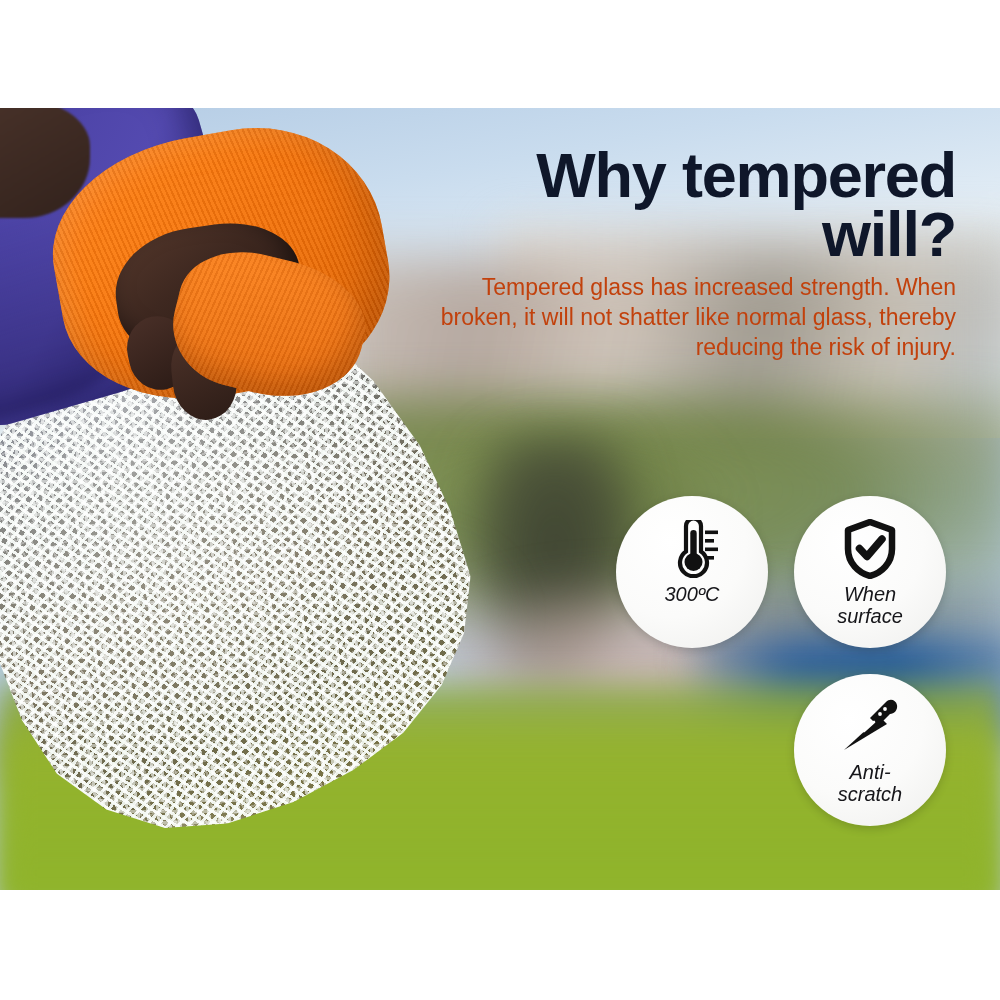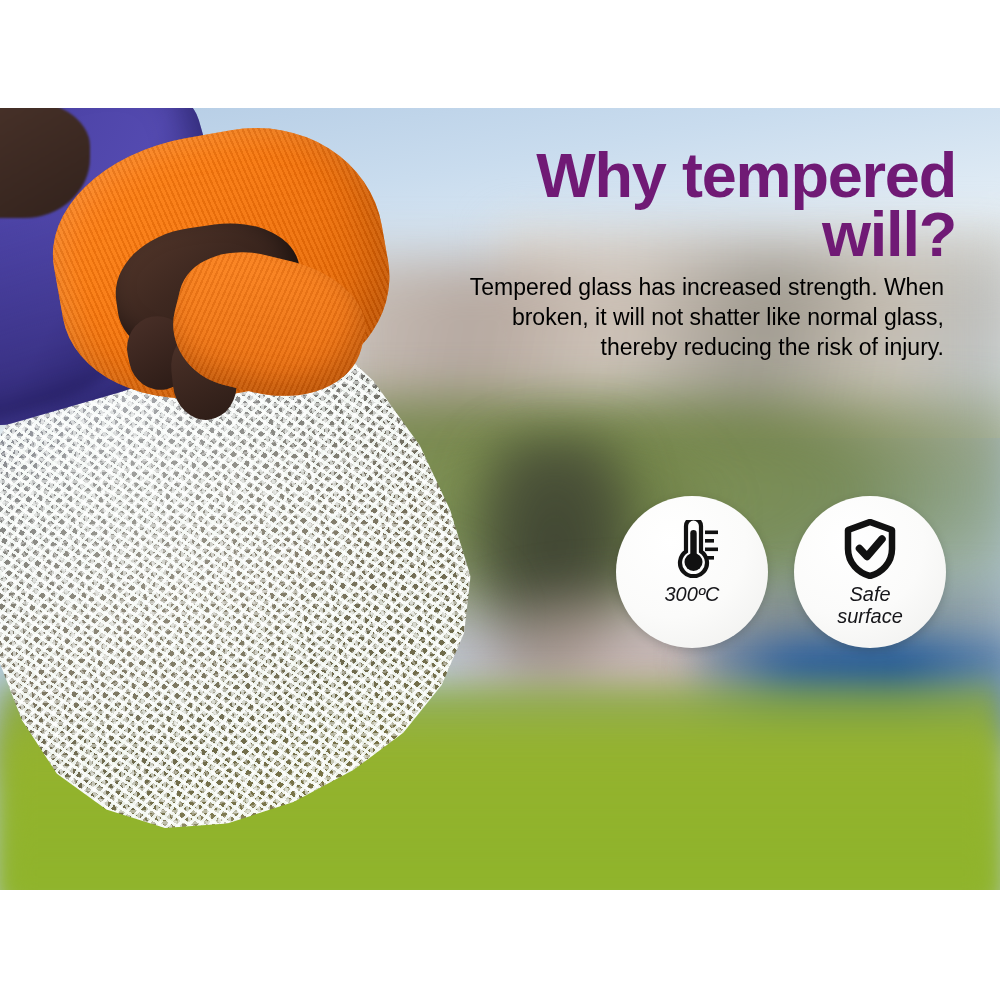--- a/index.html
+++ b/index.html
@@ -124,23 +124,23 @@
   .gloveedge{position:absolute;left:214px;top:150px;width:190px;height:136px;
              background:linear-gradient(160deg,#ff8520,#e3670a);
              border-radius:40% 46% 50% 34%/40% 40% 50% 44%;transform:rotate(14deg);
              box-shadow:inset -10px -14px 26px rgba(140,58,0,.45);}
   .gloveedge2{position:absolute;left:214px;top:150px;width:190px;height:136px;border-radius:40% 46% 50% 34%/40% 40% 50% 44%;
               transform:rotate(14deg);opacity:.4;
               background:repeating-linear-gradient(100deg,rgba(120,48,0,.3) 0 2px,rgba(255,190,120,.25) 2px 5px);}
 
   
   #copy{position:absolute;right:44px;top:146px;width:520px;text-align:right;}
-  .headline{font-size:63px;line-height:.93;font-weight:700;color:#701a75;letter-spacing:-1.2px;margin:0;}
+  .headline{font-size:63px;line-height:.93;font-weight:700;color:#0f172a;letter-spacing:-1.2px;margin:0;}
   .subhead{font-size:28px;font-weight:600;color:#141414;margin:16px 0 0 0;letter-spacing:-.3px;}
-  .body{font-size:23px;line-height:1.30;color:#000000;margin:10px 12px 0 0;font-weight:400;}
+  .body{font-size:23px;line-height:1.30;color:#c2410c;margin:10px 0 0 0;font-weight:400;}
 
   
   #badges{position:absolute;left:616px;top:496px;width:332px;height:330px;}
   .badge{position:absolute;width:152px;height:152px;border-radius:50%;
          background:radial-gradient(circle at 36% 30%,#ffffff 0%,#fbfbfa 52%,#eeeeec 100%);
          box-shadow:0 3px 10px rgba(0,0,0,.16);
          display:flex;flex-direction:column;align-items:center;justify-content:flex-start;
          padding-top:22px;box-sizing:border-box;}
   .b1{left:0;top:0;} .b2{left:178px;top:0;} .b3{left:0;top:178px;} .b4{left:178px;top:178px;}
   .badge .ico{height:62px;display:flex;align-items:center;justify-content:center;}
@@ -217,21 +217,36 @@
     </div>
 
     <div class="badge b2">
       <div class="ico">
         <svg width="56" height="60" viewBox="0 0 56 60">
           <path d="M28 3 6 11v19c0 14 10.5 24 22 27 11.5-3 22-13 22-27V11z" fill="none" stroke="#111" stroke-width="6.5" stroke-linejoin="round"></path>
           <path d="M17.5 29.5 25 37.5 40 20" fill="none" stroke="#111" stroke-width="7.5" stroke-linecap="round" stroke-linejoin="round"></path>
         </svg>
       </div>
       <div class="cap">
-        <span>Safe</span><br>
+        <span>When</span><br>
         <span>surface</span>
       </div>
     </div>
 
 
+    <div class="badge b4">
+      <div class="ico">
+        <svg width="60" height="58" viewBox="0 0 60 58">
+          <path d="M4 52 40 19l7 7L4 52z" fill="#111"></path>
+          <path d="M30 20 46 4c4-4 10-2 11 3 1 5-3 9-7 9L38 28z" fill="#111"></path>
+          <circle cx="40" cy="16" r="1.9" fill="#fff"></circle>
+          <circle cx="45" cy="11" r="1.9" fill="#fff"></circle>
+          <path d="M24 33 34 24" stroke="#fff" stroke-width="2.6" stroke-linecap="round"></path>
+        </svg>
+      </div>
+      <div class="cap">
+        <span>Anti-</span><br>
+        <span>scratch</span>
+      </div>
+    </div>
 
   </div>
 </div>
 
 </body></html>

